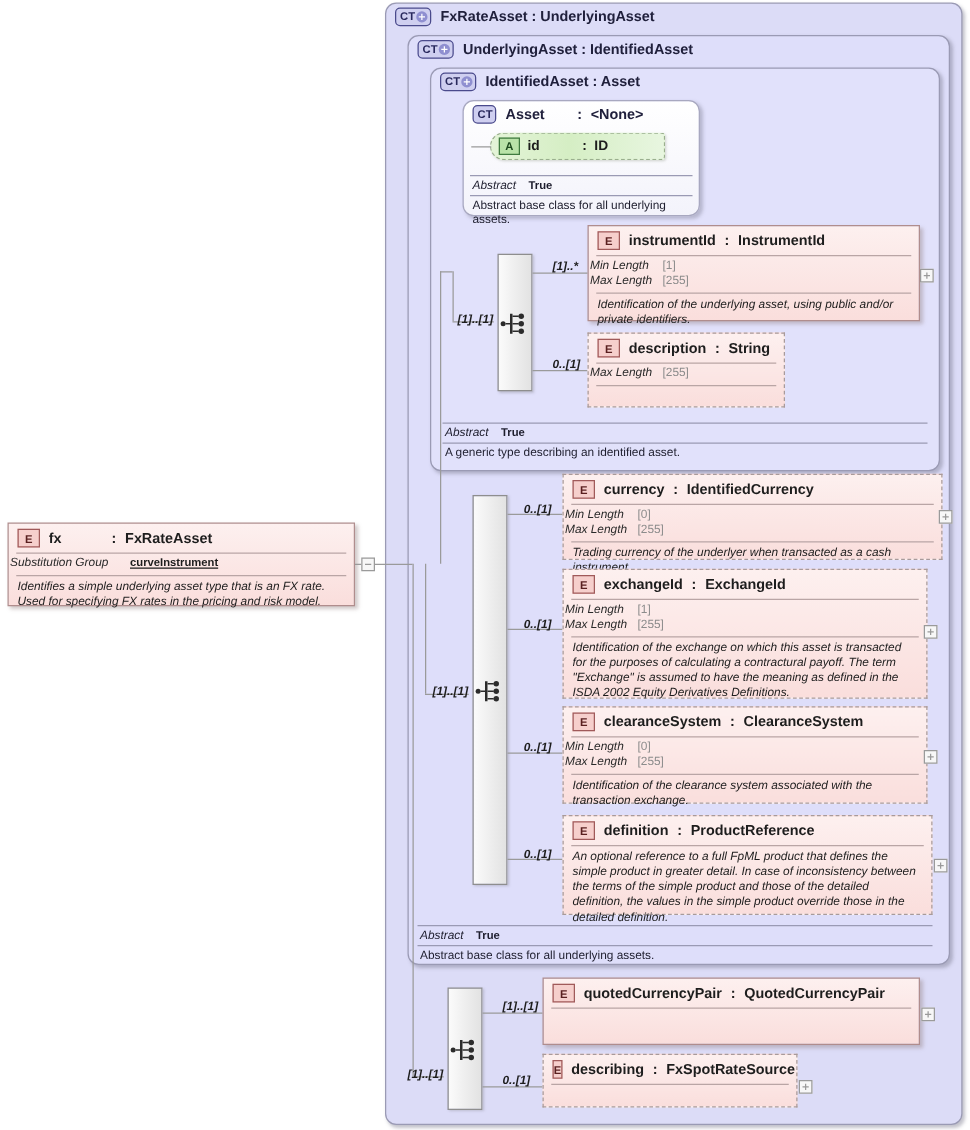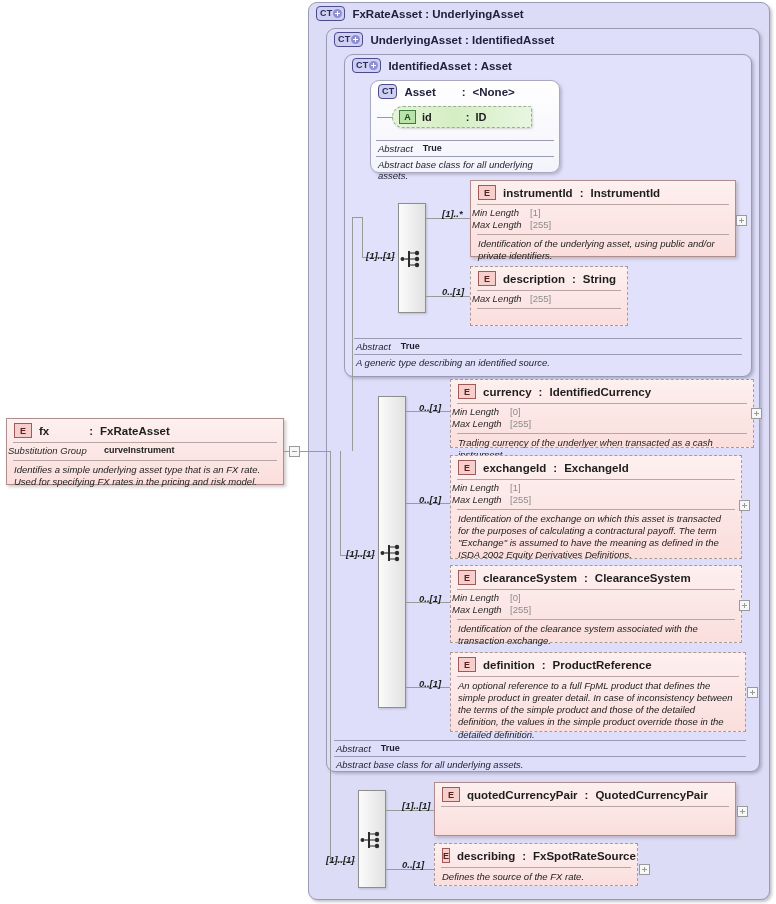--- a/index.html
+++ b/index.html
@@ -102,21 +102,21 @@
   }
   .attr-name{font-size:11px;font-weight:bold;color:#1d1d1d;}
   .attr-type{font-size:11px;font-weight:bold;color:#1d1d1d;}
 
   
   .abs-foot{position:absolute;box-sizing:border-box;}
   .abs-foot .line{height:1px;background:#9a9ab4;}
   .abs-foot .kv{display:flex;gap:10px;font-size:9.5px;padding:2px 2px;}
   .abs-foot .kv .k{font-style:italic;color:#1d1d2d;}
   .abs-foot .kv .v{font-weight:bold;color:#1d1d2d;font-size:9px;}
-  .abs-foot .dsc{font-size:9.5px;font-style:italic;color:#1d1d2d;padding:2px;}
+  .abs-foot .dsc{font-size:9.5px;color:#1d1d2d;padding:2px;}
 
   
   .root-node{
     position:absolute;box-sizing:border-box;
     background:linear-gradient(180deg,#fdf0ef 0%,#fadedc 100%);
     border:1px solid #b08d8d;
     box-shadow:2px 2px 3px rgba(140,120,120,.40);
   }
 
   
@@ -215,21 +215,21 @@
     <span class="e-badge"> E </span>
     <span>fx</span>
     <span style="display:inline-block;width:26px;"></span>
     <span>:</span>
     <span>FxRateAsset</span>
   </div>
   <div class="rowsep"></div>
   <div class="facets">
     <div class="facet">
       <span class="fk" style="width:96px;">Substitution Group</span>
-      <span class="fv" style="color:#1d1d1d;font-weight:bold;font-size:9px;">curveInstrument</span>
+      <span class="fv" style="color:#1d1d1d;font-weight:bold;font-size:9px;text-decoration:underline;">curveInstrument</span>
     </div>
   </div>
   <div class="rowsep"></div>
   <div class="desc">Identifies a simple underlying asset type that is an FX rate. Used for specifying FX rates in the pricing and risk model.</div>
 </div>
 
 <div class="expander" style="left:289px;top:446px;"></div>
 <div class="ln-h" style="left:284px;top:451px;width:5px;"></div>
 <div class="ln-h" style="left:300px;top:451px;width:30px;"></div>
 
@@ -302,21 +302,21 @@
   <div class="rowsep"></div>
 </div>
 
 <div class="abs-foot" style="left:354px;top:338px;width:388px;">
   <div class="line"></div>
   <div class="kv">
     <span class="k">Abstract</span>
     <span class="v">True</span>
   </div>
   <div class="line"></div>
-  <div class="dsc">A generic type describing an identified source.</div>
+  <div class="dsc">A generic type describing an identified asset.</div>
 </div>
 
 <div class="seq" style="left:378px;top:396px;width:28px;height:312px;">
   <svg class="seq-ico" style="top:145px;" width="24" height="22" viewBox="0 0 24 22">
     <circle cx="2.5" cy="11" r="2" fill="#2b2b2b"></circle>
     <path d="M4.5 11 H8" stroke="#2b2b2b" stroke-width="1.2" fill="none"></path>
     <rect x="8" y="3" width="2" height="16" fill="#2b2b2b"></rect>
     <path d="M10 5 H15 M10 11 H15 M10 17 H15" stroke="#2b2b2b" stroke-width="1.2" fill="none"></path>
     <circle cx="17" cy="5" r="2.2" fill="#2b2b2b"></circle>
     <circle cx="17" cy="11" r="2.2" fill="#2b2b2b"></circle>
@@ -455,15 +455,14 @@
 
 <div class="card" style="left:402px;top:859px;">0..[1]</div>
 <div class="node dashed" style="left:434px;top:843px;width:204px;height:43px;">
   <div class="node-title">
     <span class="e-badge">E</span>
     <span>describing</span>
     <span>:</span>
     <span>FxSpotRateSource</span>
   </div>
   <div class="rowsep"></div>
-  <div class="desc">Defines the source of the FX rate.</div>
 </div>
 <div class="expander plus" style="left:639px;top:864px;"></div>
 
 </body></html>

